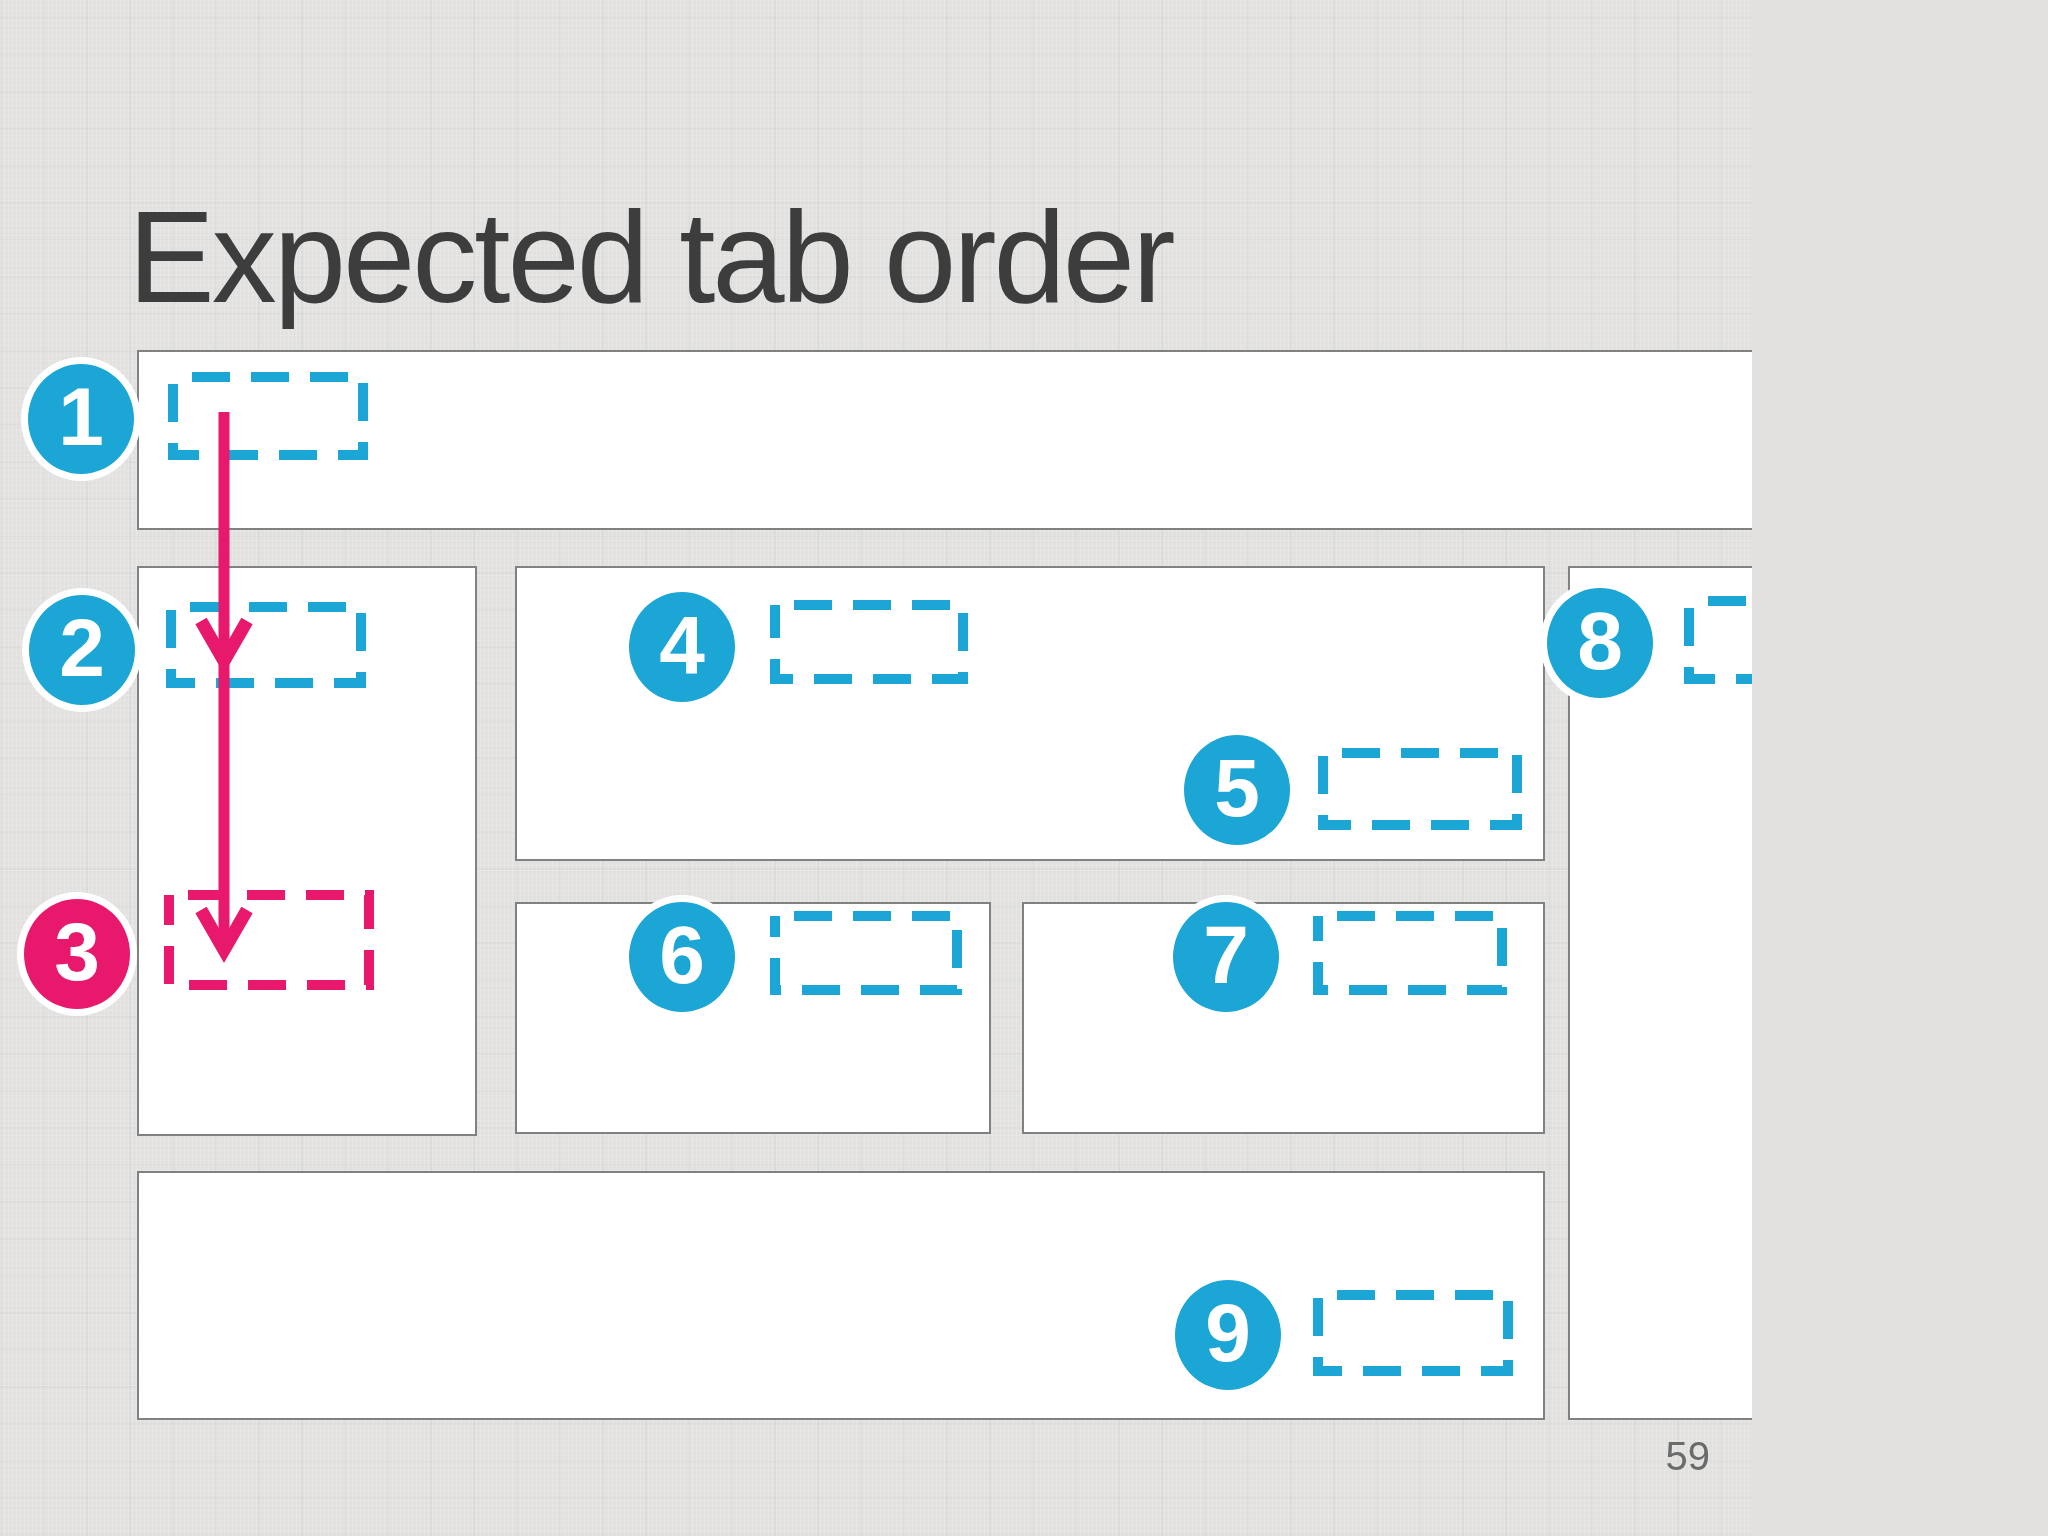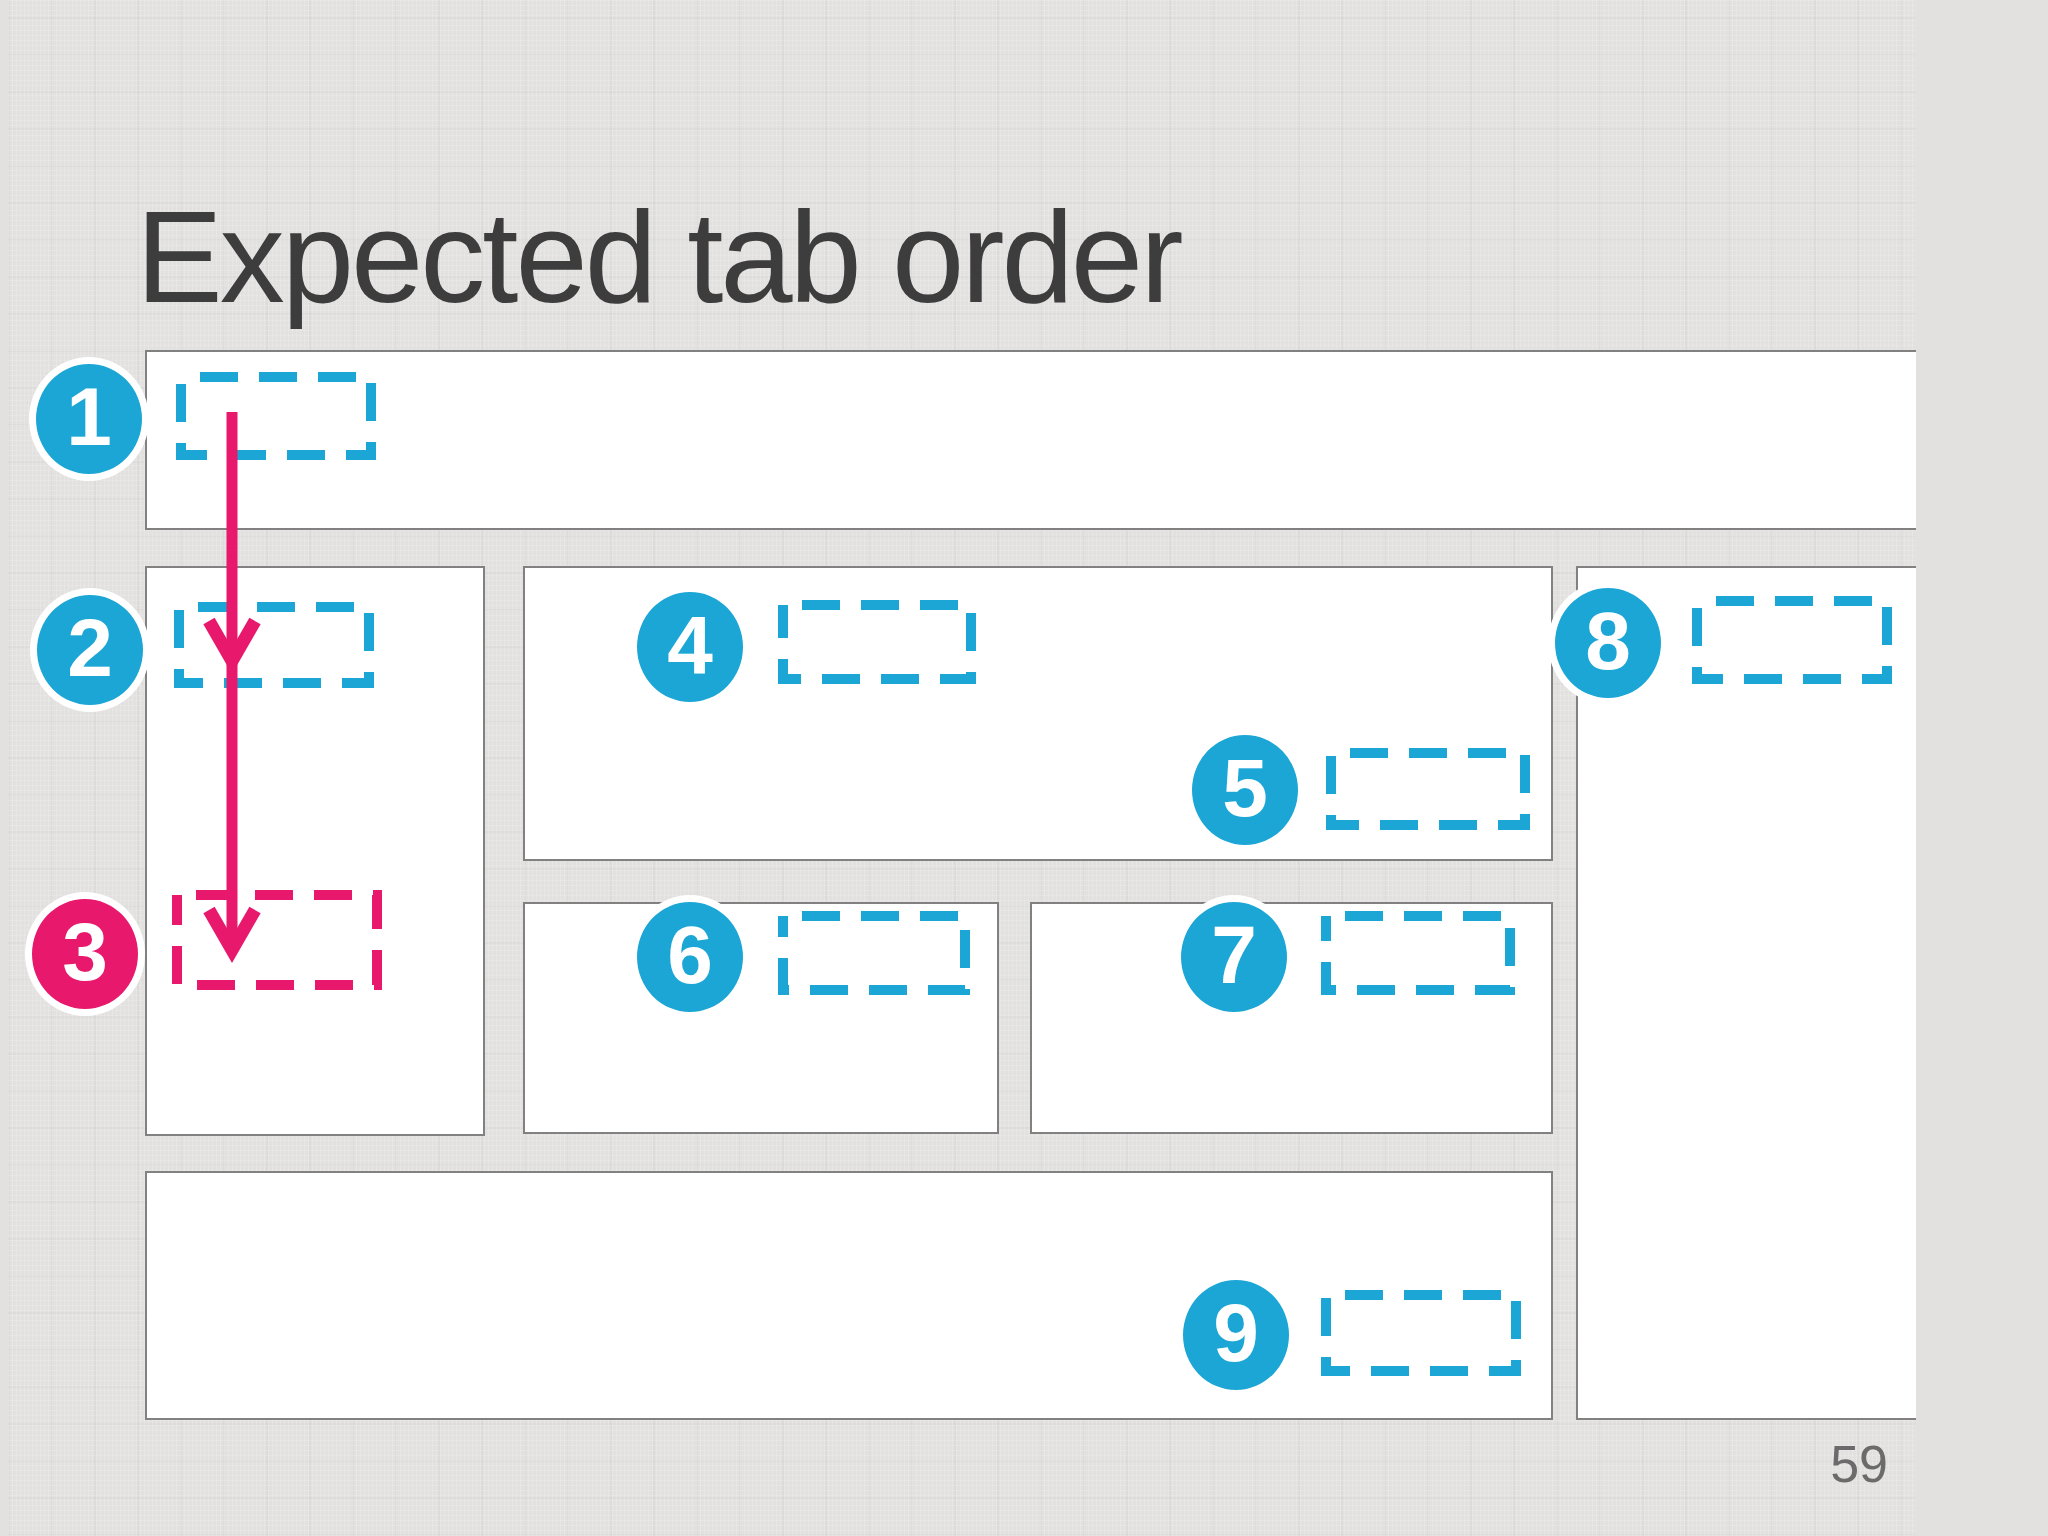--- a/index.html
+++ b/index.html
@@ -3,30 +3,29 @@
 <meta charset="utf-8">
 <style>
   html, body {
     margin: 0;
     padding: 0;
     background: #e2e1e0;
     font-family: "Liberation Sans", sans-serif;
   }
   .slide {
     position: relative;
-    width: 1908px;
+    width: 1752px;
     height: 1536px;
     overflow: hidden;
     background-color: #e2e1e0;
     background-image:
       repeating-linear-gradient(90deg, rgba(255,255,255,0.18) 0 1px, rgba(0,0,0,0) 1px 4px),
       repeating-linear-gradient(0deg, rgba(255,255,255,0.14) 0 1px, rgba(0,0,0,0) 1px 5px),
       repeating-linear-gradient(90deg, rgba(110,110,110,0.05) 0 2px, rgba(0,0,0,0) 2px 43px),
       repeating-linear-gradient(0deg, rgba(110,110,110,0.045) 0 2px, rgba(0,0,0,0) 2px 37px);
-    margin-left: 8px;
   }
   .slide-title {
     position: absolute;
     left: 128px;
     top: 102px;
     font-size: 130px;
     line-height: 1.05;
     font-weight: 400;
     letter-spacing: -3px;
     color: #3d3d3d;
@@ -84,23 +83,23 @@
   .marker-3 { left:   17px; top:  892px; }
   .marker-4 { left:  622px; top:  585px; }
   .marker-5 { left: 1177px; top:  728px; }
   .marker-6 { left:  622px; top:  895px; }
   .marker-7 { left: 1166px; top:  895px; }
   .marker-8 { left: 1540px; top:  581px; }
   .marker-9 { left: 1168px; top: 1273px; }
 
   .page-number {
     position: absolute;
-    right: 28px;
+    right: 42px;
     top: 1434px;
-    font-size: 52px;
+    font-size: 40px;
     color: #6b6b6b;
   }
 </style>
 </head>
 <body>
 
 <div class="slide">
 
   <h1 class="slide-title">Expected tab order</h1>
 

